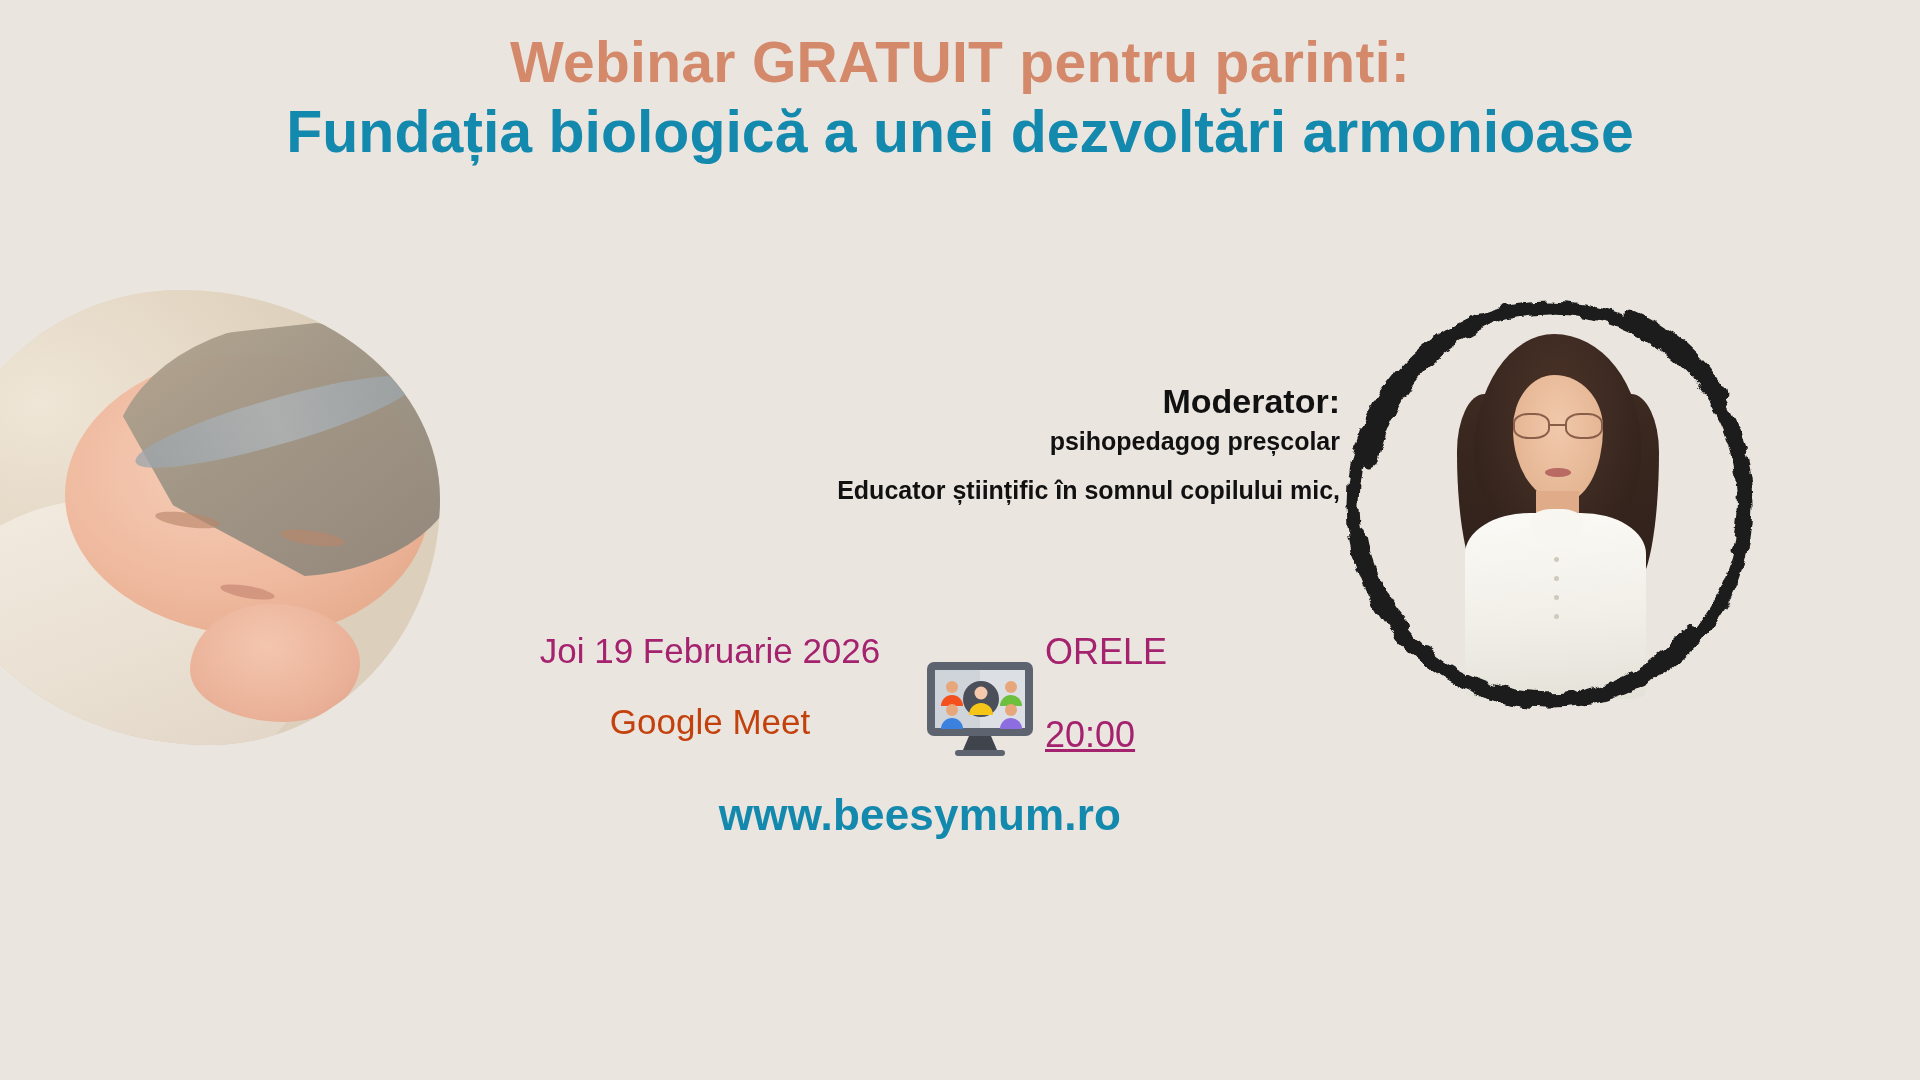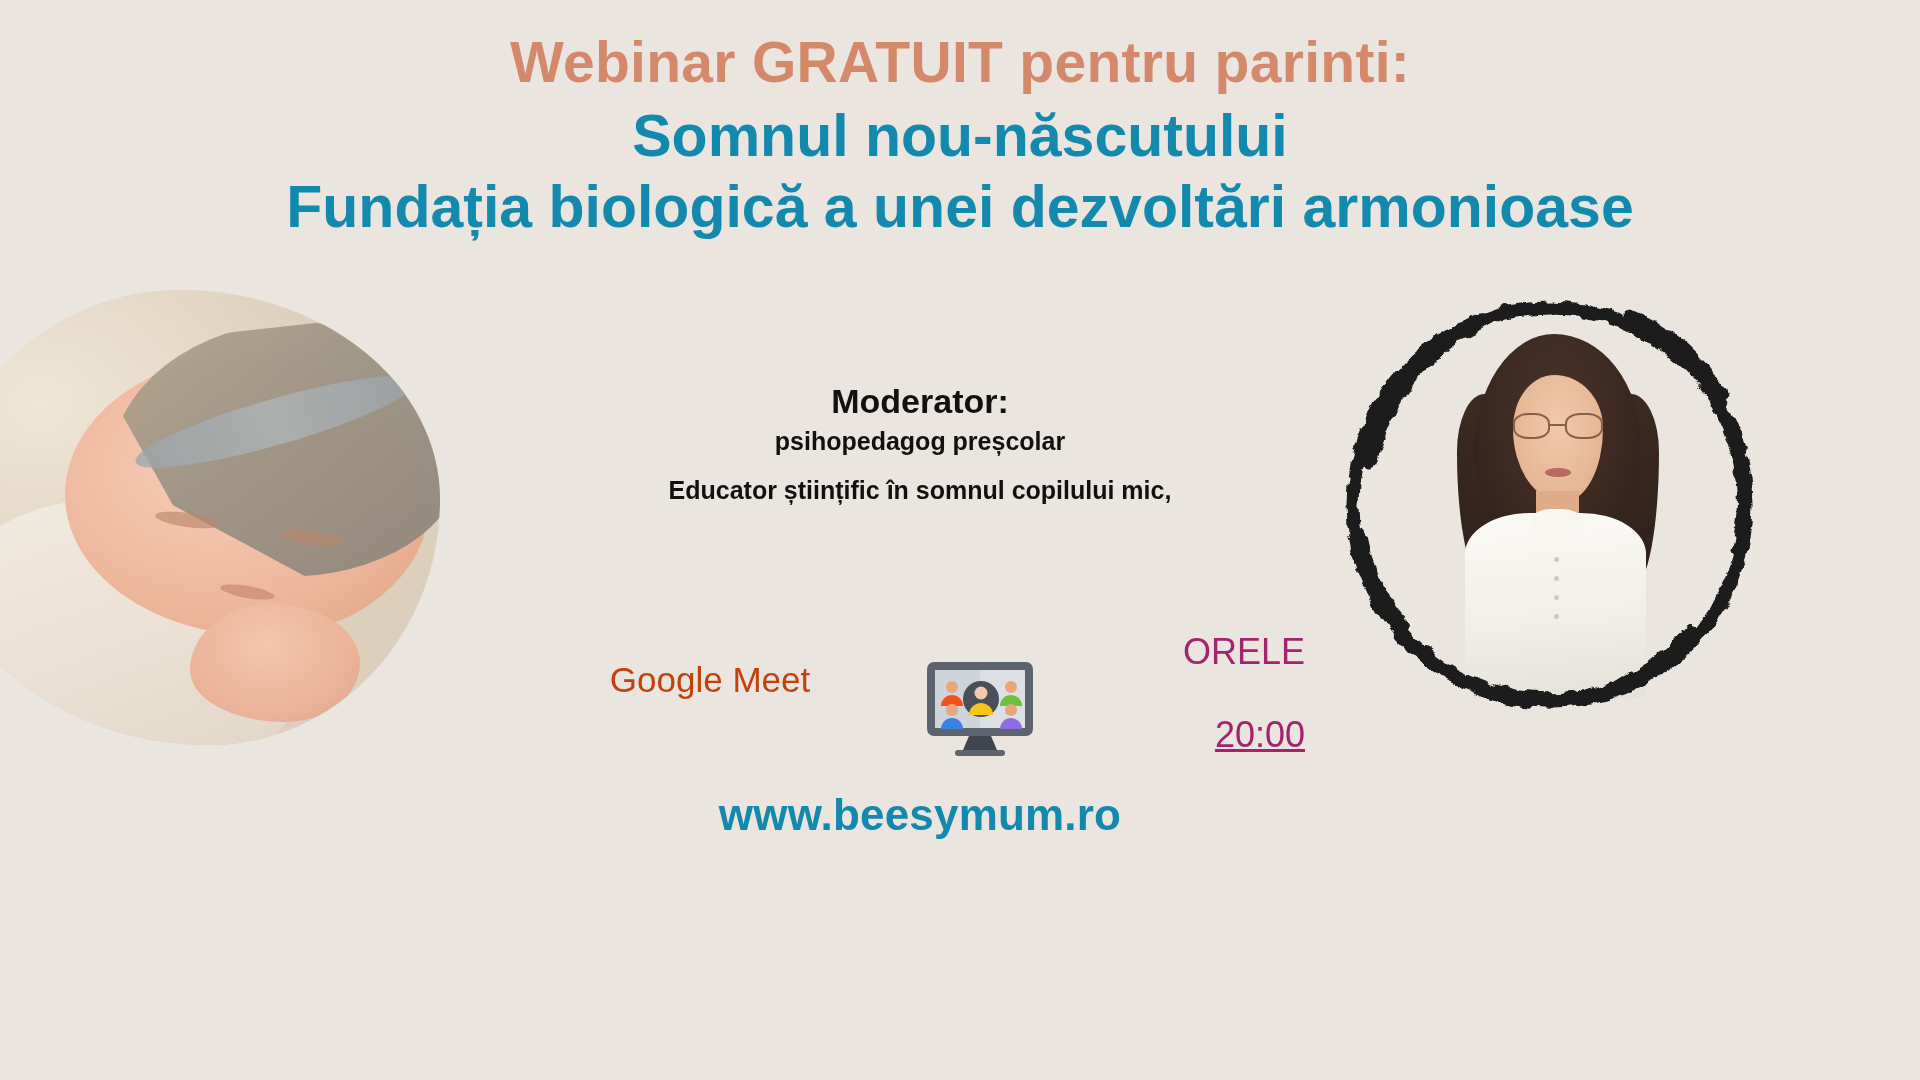--- a/index.html
+++ b/index.html
@@ -50,21 +50,21 @@
     line-height: 1.18;
     margin: 2px 0 0 0;
   }
 
   
   .center-col {
     position: absolute;
     top: 380px;
     left: 500px;
     width: 840px;
-    text-align: center;
+    text-align: right;
   }
   .moderator-label {
     font-size: 34px;
     font-weight: bold;
     color: #111111;
     margin: 0;
     line-height: 1.25;
   }
   .moderator-name {
     font-size: 38px;
@@ -114,21 +114,21 @@
     left: 425px;
     top: 30px;
     width: 110px;
     height: 100px;
   }
   .time-col {
     position: absolute;
     left: 545px;
     top: 0;
     width: 260px;
-    text-align: right;
+    text-align: left;
   }
   .time-label {
     font-size: 36px;
     color: #a4226e;
     margin: 0;
     line-height: 1.2;
   }
   .time-value {
     font-size: 36px;
     color: #a4226e;
@@ -369,21 +369,20 @@
   
   .meet-icon svg { display: block; width: 100%; height: 100%; }
 </style>
 </head>
 <body>
 
 <div id="poster">
 
   <div class="headline-block">
     <div class="headline-1">Webinar GRATUIT pentru parinti:</div>
-    <div class="headline-2">Somnul nou-născutului</div>
     <div class="headline-3">Fundația biologică a unei dezvoltări armonioase</div>
   </div>
 
   <div class="baby-photo">
     <div class="bp-bg"></div>
     <div class="bp-blanket"></div>
     <div class="bp-head"></div>
     <div class="bp-bonnet"></div>
     <div class="bp-bonnet-trim"></div>
     <div class="bp-eye-l"></div>
@@ -394,20 +393,21 @@
 
   <div class="center-col">
     <div class="moderator-label">Moderator:</div>
     <div class="moderator-credentials" style="margin-top:2px;">psihopedagog  preșcolar</div>
     <div class="moderator-credentials">Educator științific în somnul copilului mic,</div>
   </div>
 
   <div class="event-row">
 
     <div class="date-col">
+      <div class="event-date">Joi 19 Februarie 2026</div>
       <div class="event-platform">Google Meet</div>
     </div>
 
     <div class="meet-icon">
       <svg viewBox="0 0 110 100" xmlns="http://www.w3.org/2000/svg">
 
         <rect x="2" y="2" width="106" height="74" rx="7" ry="7" fill="#5d6470"></rect>
 
         <rect x="10" y="10" width="90" height="58" fill="#cfd3da"></rect>
 

